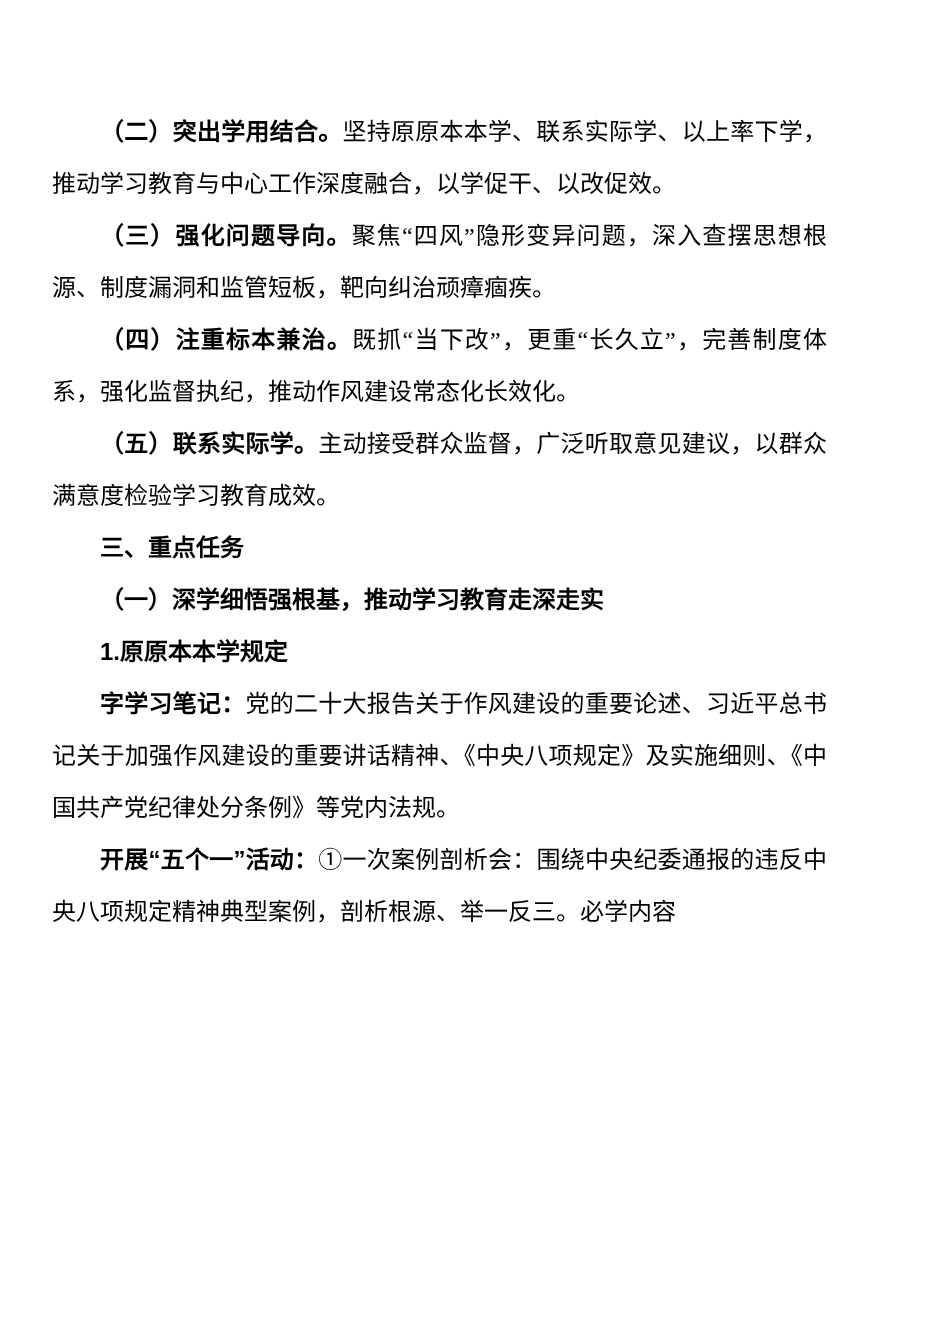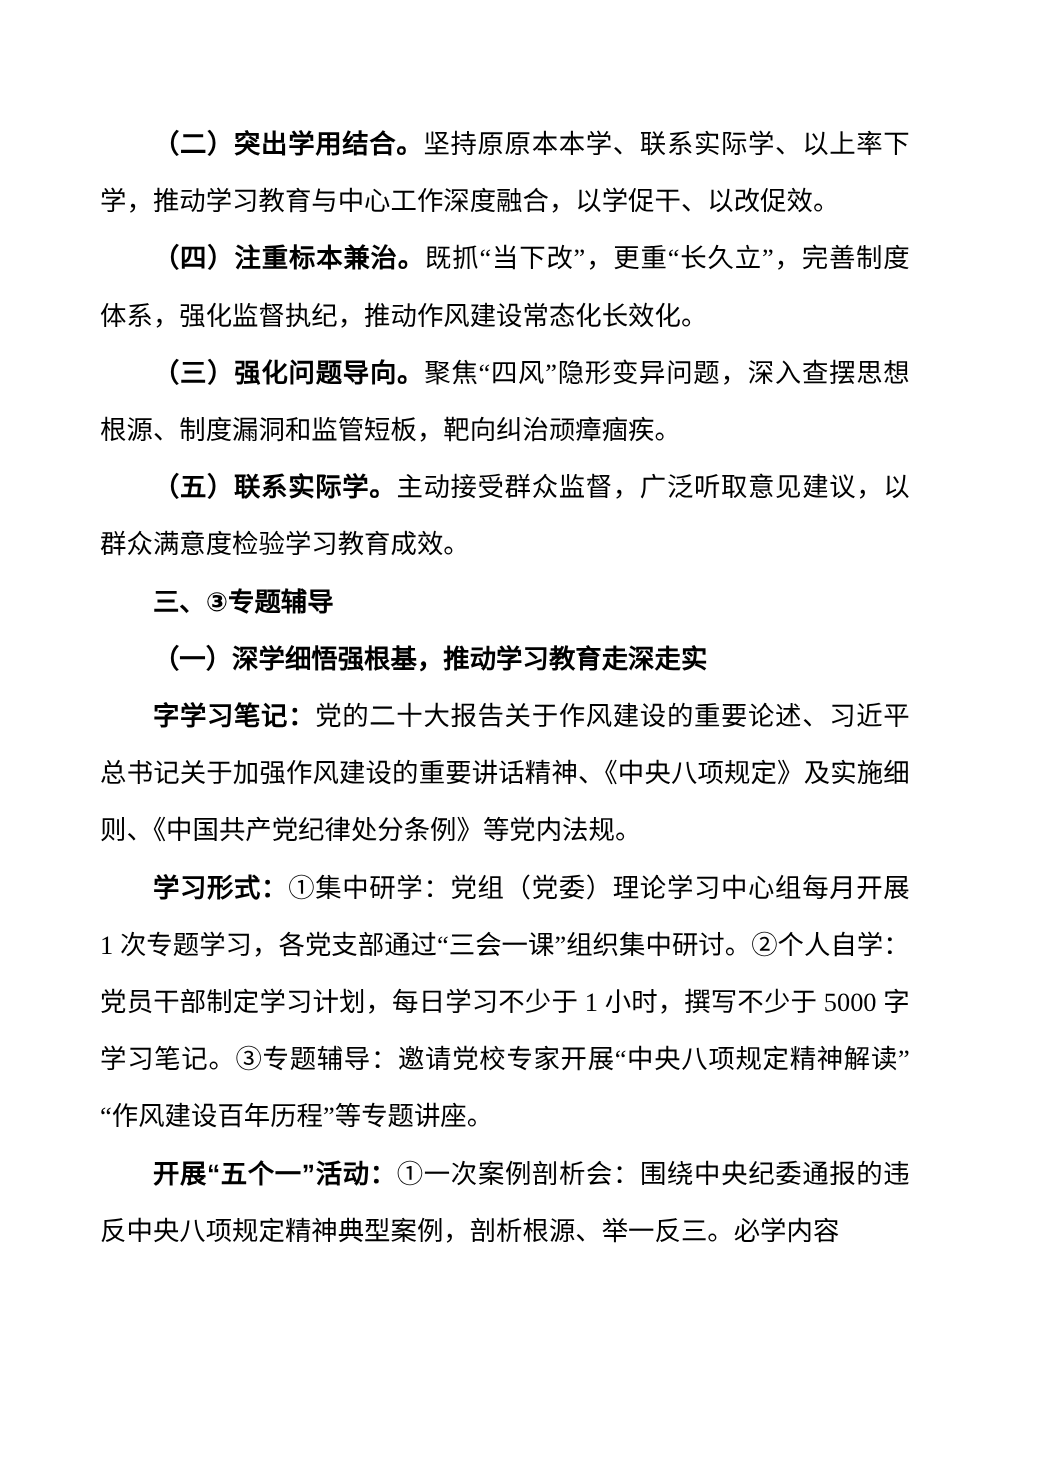--- a/index.html
+++ b/index.html
@@ -11,21 +11,21 @@
     width: 950px;
     height: 1344px;
     overflow: hidden;
   }
   .page {
     box-sizing: border-box;
     width: 950px;
     height: 1344px;
     background: #ffffff;
     color: #000000;
-    padding: 106px 123px 0 91px;
+    padding: 106px 123px 0 52px;
   }
   .doc-block {
     margin: 0;
     text-indent: 2em;
     text-align: justify;
     text-justify: inter-ideograph;
     font-family: "Liberation Serif", "DejaVu Serif", serif;
     font-size: 24px;
     line-height: 52px;
     color: #000000;
@@ -43,31 +43,31 @@
     font-weight: normal;
   }
 </style>
 </head>
 <body>
 
 <div class="page">
 
   <p class="doc-block"><span class="lead">（二）突出学用结合。</span><span class="body-run">坚持原原本本学、联系实际学、以上率下学，推动学习教育与中心工作深度融合，以学促干、以改促效。</span></p>
 
+  <p class="doc-block"><span class="lead">（三）强化问题导向。</span><span class="body-run">聚焦“四风”隐形变异问题，深入查摆思想根源、制度漏洞和监管短板，靶向纠治顽瘴痼疾。</span></p>
+
   <p class="doc-block"><span class="lead">（四）注重标本兼治。</span><span class="body-run">既抓“当下改”，更重“长久立”，完善制度体系，强化监督执纪，推动作风建设常态化长效化。</span></p>
-
-  <p class="doc-block"><span class="lead">（三）强化问题导向。</span><span class="body-run">聚焦“四风”隐形变异问题，深入查摆思想根源、制度漏洞和监管短板，靶向纠治顽瘴痼疾。</span></p>
 
   <p class="doc-block"><span class="lead">（五）联系实际学。</span><span class="body-run">主动接受群众监督，广泛听取意见建议，以群众满意度检验学习教育成效。</span></p>
 
-  <p class="doc-block doc-heading">三、③专题辅导</p>
+  <p class="doc-block doc-heading">三、重点任务</p>
 
   <p class="doc-block doc-heading">（一）深学细悟强根基，推动学习教育走深走实</p>
 
+  <p class="doc-block doc-heading">1.原原本本学规定</p>
 
   <p class="doc-block"><span class="lead">字学习笔记：</span><span class="body-run">党的二十大报告关于作风建设的重要论述、习近平总书记关于加强作风建设的重要讲话精神、《中央八项规定》及实施细则、《中国共产党纪律处分条例》等党内法规。</span></p>
 
-  <p class="doc-block"><span class="lead">学习形式：</span><span class="body-run">①集中研学：党组（党委）理论学习中心组每月开展 1 次专题学习，各党支部通过“三会一课”组织集中研讨。②个人自学：党员干部制定学习计划，每日学习不少于 1 小时，撰写不少于 5000 字学习笔记。③专题辅导：邀请党校专家开展“中央八项规定精神解读”“作风建设百年历程”等专题讲座。</span></p>
 
 
   <p class="doc-block"><span class="lead">开展“五个一”活动：</span><span class="body-run">①一次案例剖析会：围绕中央纪委通报的违反中央八项规定精神典型案例，剖析根源、举一反三。必学内容</span></p>
 
 </div>
 
 </body></html>

